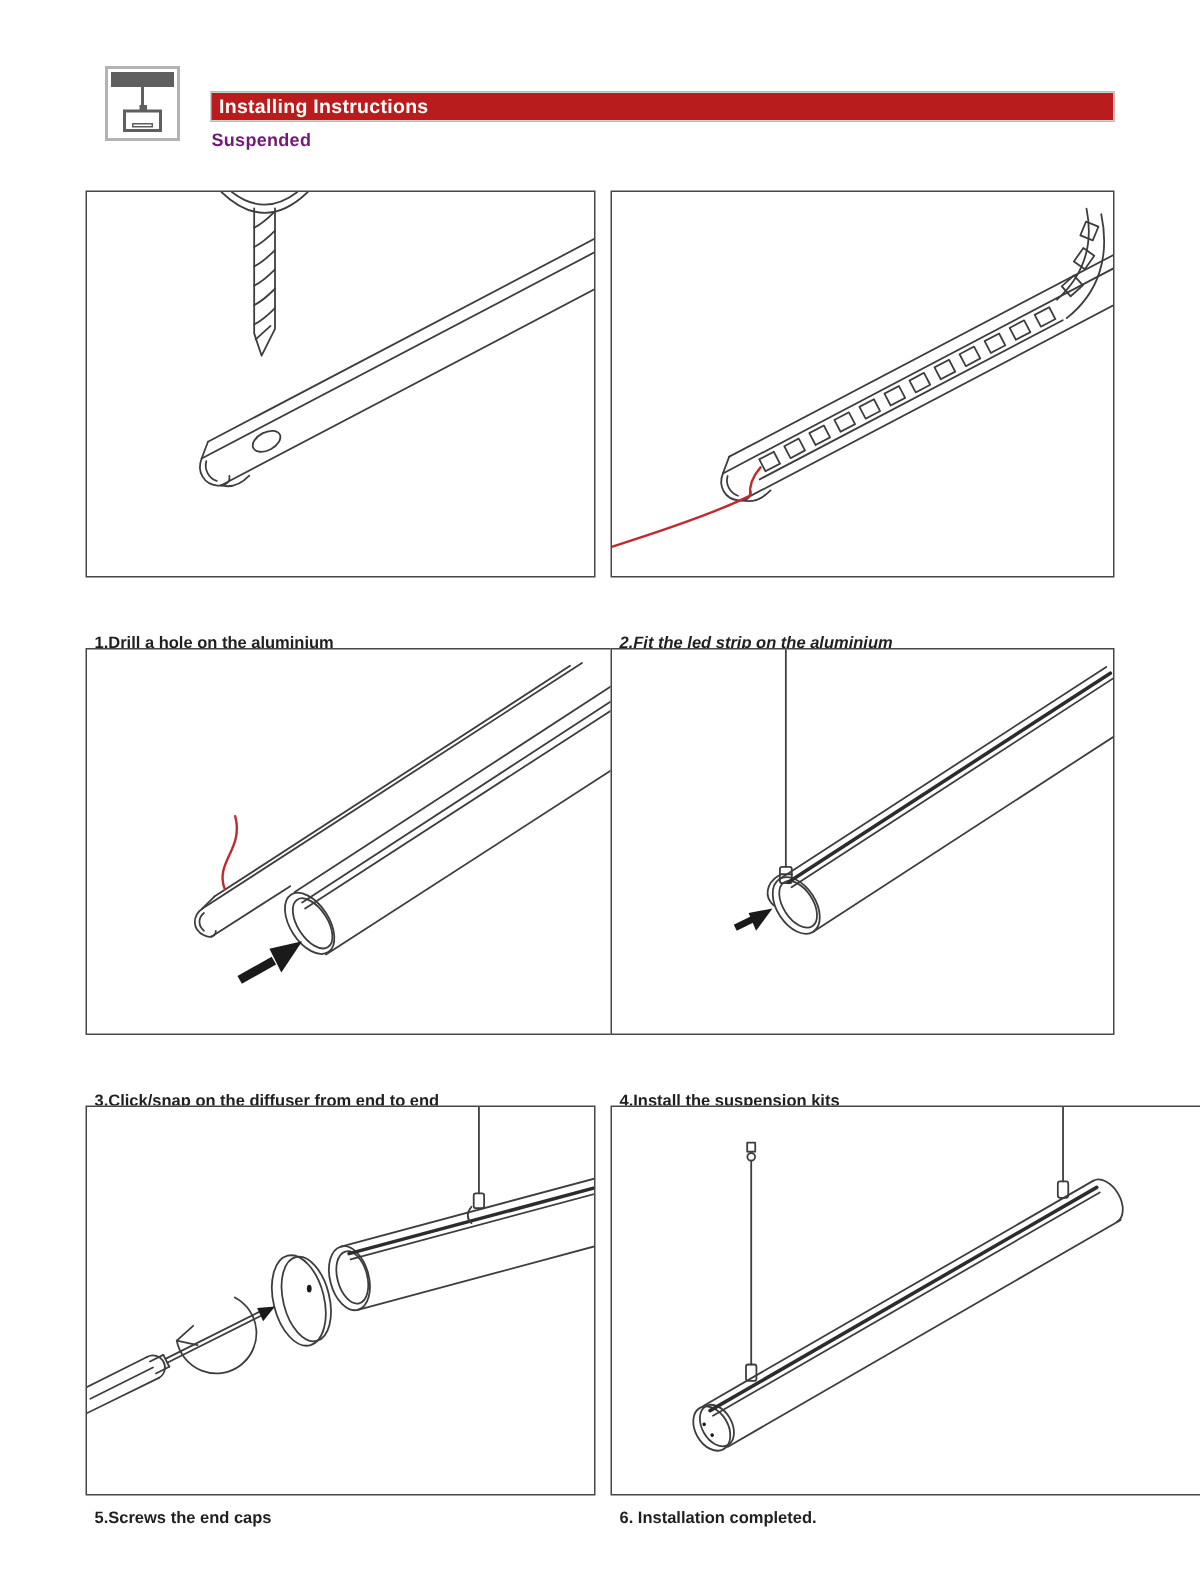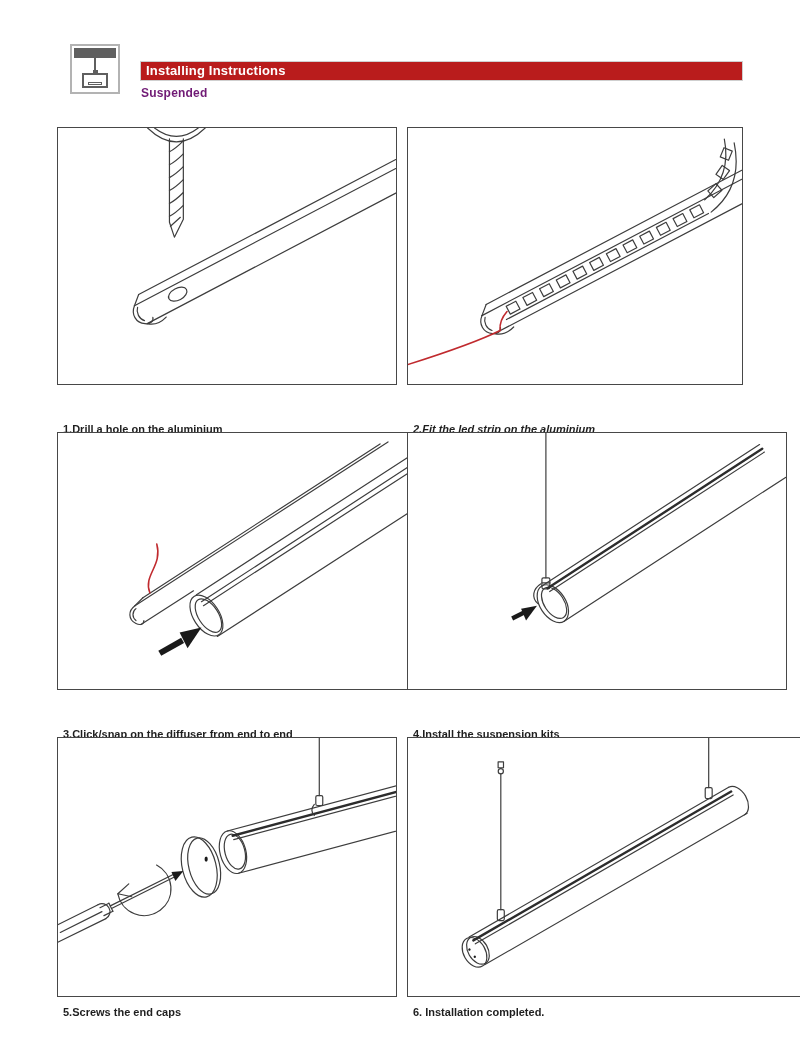--- a/index.html
+++ b/index.html
@@ -42,21 +42,21 @@
   }
   .panel svg{display:block;width:100%;height:100%;}
   .caption{
     position:absolute;left:6px;
     font-size:11px;font-weight:bold;color:#1f1f1f;white-space:nowrap;
   }
 
   .s1{left:57px;top:127px;width:340px;height:290px;}
   .s2{left:407px;top:127px;width:336px;height:290px;font-style:italic;}
   .s3{left:57px;top:432px;width:404px;height:290px;}
-  .s4{left:407px;top:432px;width:380px;height:290px;}
+  .s4{left:407px;top:432px;width:336px;height:290px;}
   .s5{left:57px;top:737px;width:340px;height:292px;}
   .s6{left:407px;top:737px;width:396px;height:292px;}
   .s1 .panel,.s2 .panel,.s3 .panel,.s4 .panel{width:100%;height:258px;}
   .s5 .panel,.s6 .panel{width:100%;height:260px;}
   .s1 .caption,.s2 .caption,.s3 .caption,.s4 .caption{top:251px;margin-top:45px;}
   .s5 .caption,.s6 .caption{top:269px;}
 
   
   svg .ln{stroke:#3d3d3d;fill:none;stroke-width:1.2;stroke-linecap:round;stroke-linejoin:round;}
   svg .thick{stroke:#2c2c2c;stroke-width:2.4;fill:none;stroke-linecap:round;}

